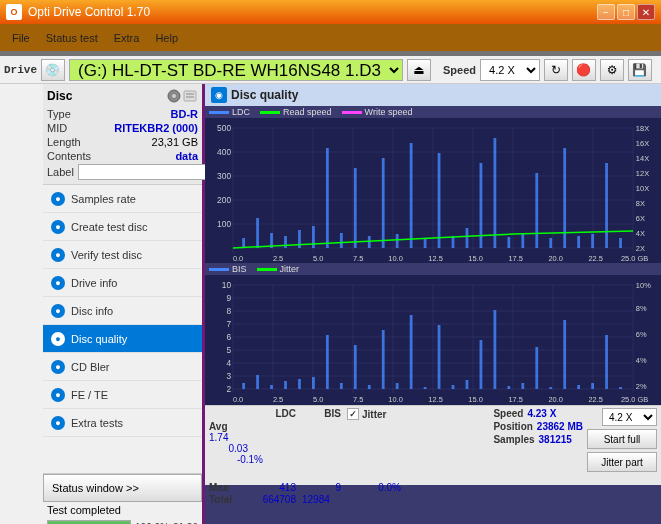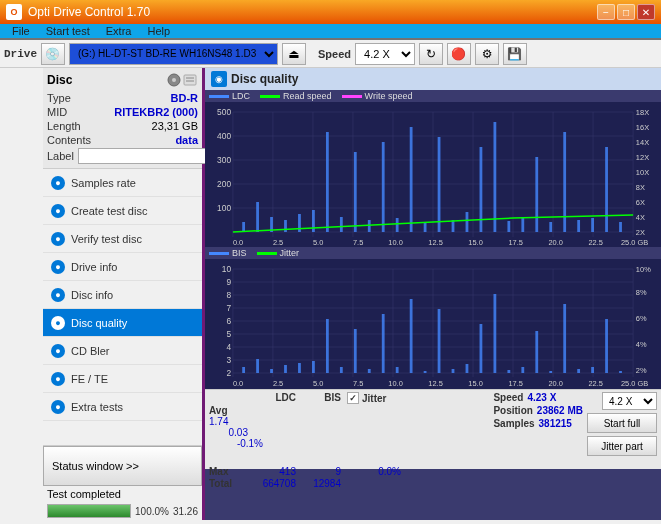--- a/index.html
+++ b/index.html
@@ -58,26 +58,26 @@
       align-items: center;
       justify-content: center;
       font-size: 10px;
       color: white;
       cursor: pointer;
     }
     .title-btn.close { background: #c0392b; }
 
     
     .menu-bar {
-      background: #0ea5e9;
-      height: 16px;
+      background: #a16207;
+      height: 32px;
       display: flex;
       align-items: center;
       padding: 0 4px;
-      border-bottom: 2px solid #737373;
+      border-bottom: 5px solid #737373;
     }
     .menu-item {
       padding: 2px 8px;
       font-size: 11px;
       cursor: pointer;
       color: #222;
     }
 
     
     .drive-bar {
@@ -90,23 +90,23 @@
       gap: 4px;
     }
     .drive-label {
       font-size: 11px;
       font-weight: bold;
       color: #333;
       font-family: Liberation Mono, monospace;
     }
     .drive-select {
       height: 22px;
-      font-size: 10px;
-      border: 1px solid #aaa;
-      background: #1d4ed8;
+      font-size: 17px;
+      border: 1px solid #aaa;
+      background: #bef264;
       padding: 0 4px;
       min-width: 200px;
     }
     .speed-label {
       font-size: 11px;
       font-weight: bold;
       color: #333;
     }
     .speed-select {
       height: 22px;
@@ -222,21 +222,21 @@
     .nav-icon-blue { background: #0078d7; color: white; }
     .nav-icon-active { background: white; color: #0078d7; }
 
     
     .status-area {
       margin-top: auto;
       border-top: 1px solid #ccc;
     }
     .status-btn {
       width: 100%;
-      height: 40px;
+      height: 28px;
       background: linear-gradient(to bottom, #fff, #ddd);
       border: 1px solid #aaa;
       font-size: 11px;
       cursor: pointer;
       text-align: left;
       padding: 0 8px;
       display: flex;
       align-items: center;
       justify-content: space-between;
     }
@@ -393,21 +393,21 @@
   </div>
   <div class="title-controls">
     <div class="title-btn">−</div>
     <div class="title-btn">□</div>
     <div class="title-btn close">✕</div>
   </div>
 </div>
 
 <div class="menu-bar">
   <div class="menu-item">File</div>
-  <div class="menu-item">Start test</div>
+  <div class="menu-item">Status test</div>
   <div class="menu-item">Extra</div>
   <div class="menu-item">Help</div>
 </div>
 
 <div class="drive-bar">
   <span class="drive-label">Drive</span>
   <div class="toolbar-btn">💿</div>
   <select class="drive-select">
     <option>(G:)  HL-DT-ST BD-RE  WH16NS48 1.D3</option>
   </select>
@@ -743,21 +743,21 @@
           <div style="display:flex; font-size:10px; margin-bottom:1px;">
             <span style="width:38px; font-weight:bold; color:#333;">Max</span>
             <span style="width:55px; text-align:right; padding-right:6px; color:#0000cc;">413</span>
             <span style="width:45px; text-align:right; padding-right:6px; color:#0000cc;">9</span>
             <span style="width:60px; text-align:right; padding-right:6px; color:#0000cc;">0.0%</span>
           </div>
 
           <div style="display:flex; font-size:10px;">
             <span style="width:38px; font-weight:bold; color:#333;">Total</span>
             <span style="width:55px; text-align:right; padding-right:6px; color:#0000cc;">664708</span>
-            <span style="width:45px; text-align:right; padding-right:6px; color:#0000cc;">12984</span>
+            <span style="width:45px; text-align:left; padding-right:6px; color:#0000cc;">12984</span>
           </div>
         </div>
 
         <div class="speed-pos-section">
           <div class="speed-row">
             <span class="lbl">Speed</span>
             <span class="val-blue">4.23 X</span>
           </div>
           <div class="pos-row">
             <span class="lbl">Position</span>

